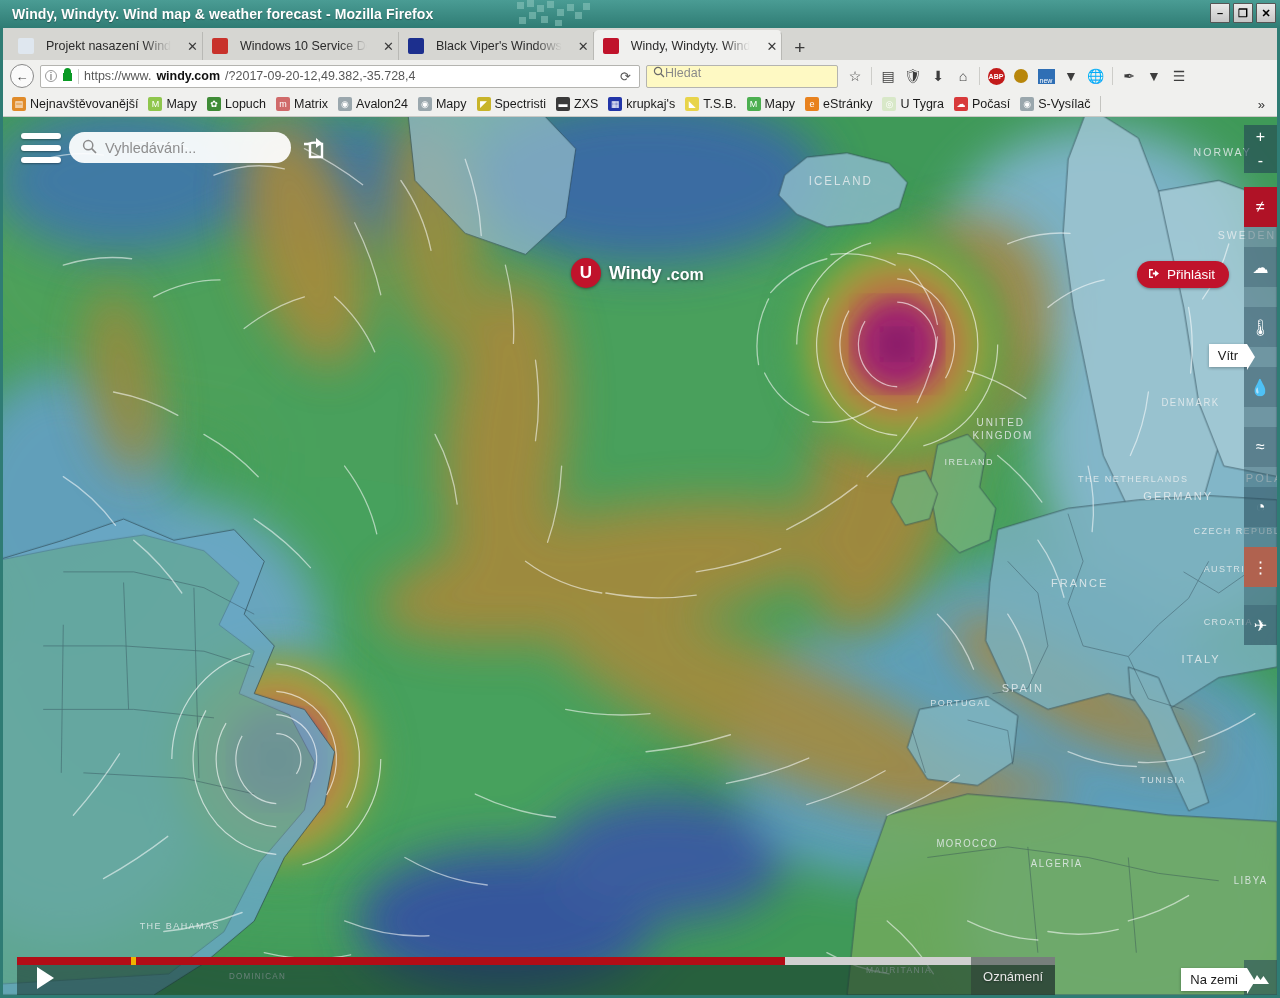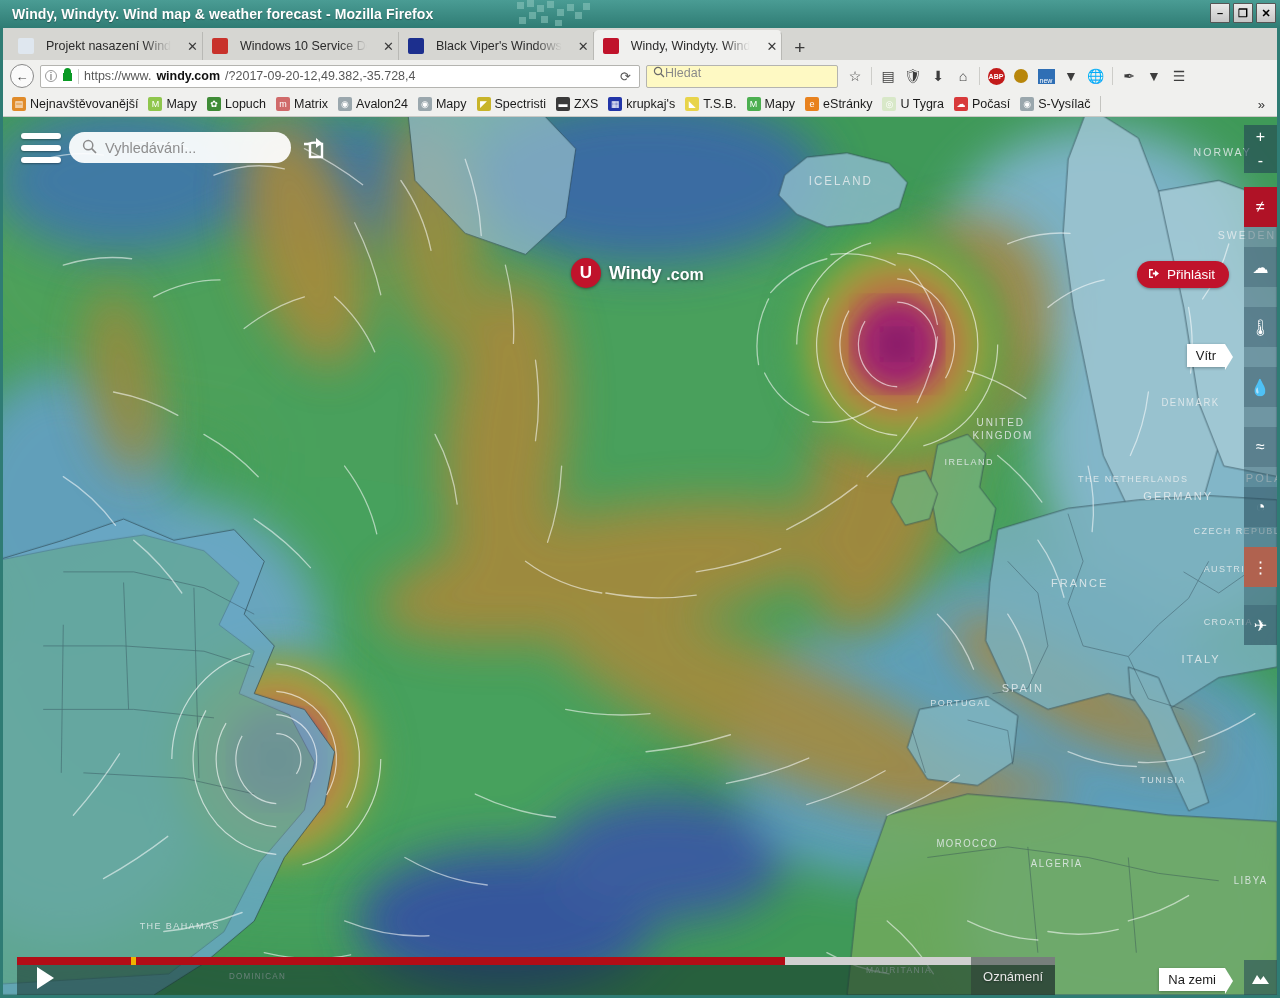--- a/index.html
+++ b/index.html
@@ -186,21 +186,21 @@
   .rail-gap { height: 14px; }
   .rail-item {
     width: 33px; height: 40px; display:flex;align-items:center;justify-content:center;
     background: rgba(35,70,85,.55); color:#fff; cursor:pointer;
   }
   .rail-item.active { background: #b01226; }
   .rail-item.menu-active { background: #b0624f; }
   .rail-spacer { width:33px; background: rgba(35,70,85,.38); }
 
   .rail-tip {
-    position:absolute; right: 52px; background:#fff; color:#1b1b1b;
+    position:absolute; right: 30px; background:#fff; color:#1b1b1b;
     font-size: 13px; padding: 4px 9px; white-space:nowrap;
     box-shadow: 0 1px 3px rgba(0,0,0,.3); z-index:26;
   }
   .rail-tip::after {
     content:""; position:absolute; right:-8px; top:0; width:0;height:0;
     border-left: 8px solid #fff; border-top: 13px solid transparent; border-bottom: 13px solid transparent;
   }
 
   
   #animace {

